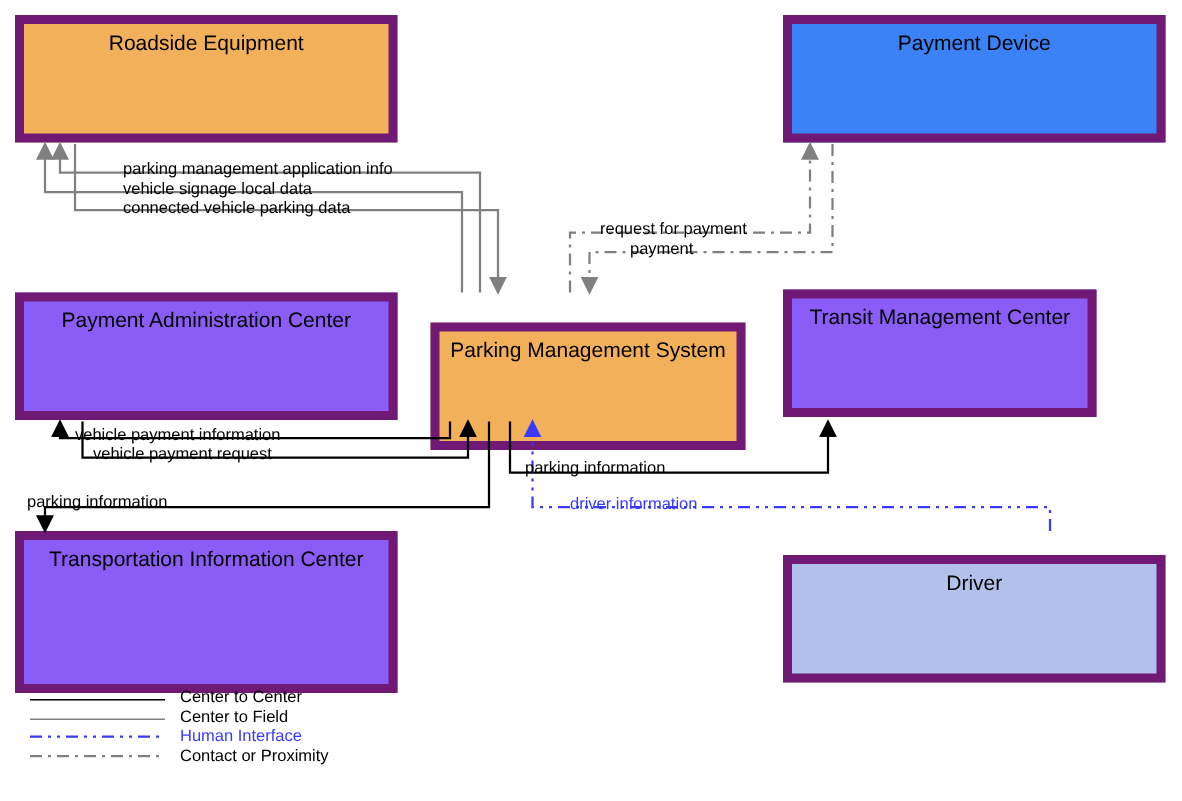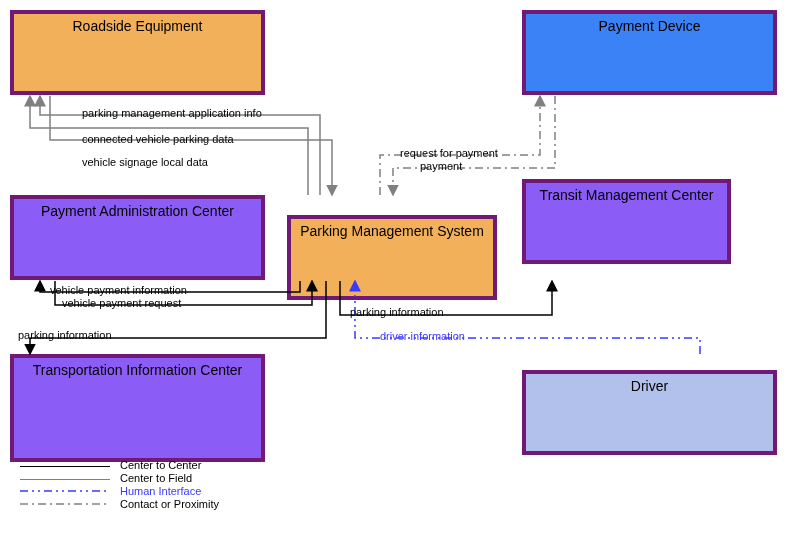--- a/index.html
+++ b/index.html
@@ -5,21 +5,21 @@
   html, body {
     margin: 0;
     padding: 0;
     width: 788px;
     height: 534px;
     background: #fff;
     font-family: Arial, sans-serif;
   }
   .box {
     position: absolute;
-    border: 4px solid #701a75;
+    border: 6px solid #701a75;
     box-sizing: border-box;
     display: flex;
     align-items: flex-start;
     justify-content: center;
     padding-top: 4px;
     font-size: 14px;
   }
   .orange { background: #f2b05b; }
   .yellow { background: #3b82f6; }
   .teal   { background: #8b5cf6; }
@@ -50,21 +50,21 @@
 <body>
 
 <div class="box orange" style="left:10px;  top:10px;  width:255px; height:85px;">Roadside Equipment</div>
 
 <div class="box yellow" style="left:522px; top:10px;  width:255px; height:85px;">Payment Device</div>
 
 <div class="box teal" style="left:10px;  top:195px; width:255px; height:85px;">Payment Administration Center</div>
 
 <div class="box orange" style="left:287px; top:195px; width:210px; height:85px;margin-top:20px;">Parking Management System</div>
 
-<div class="box teal" style="left:522px; top:179px; width:209px; height:85px;">Transit Management Center</div>
+<div class="box teal" style="left:522px; top:193px; width:209px; height:85px;">Transit Management Center</div>
 
 <div class="box teal" style="left:10px;  top:354px; width:255px; height:108px;">Transportation Information Center</div>
 
 <div class="box blue" style="left:522px; top:354px; width:255px; height:85px;margin-top:16px;">Driver</div>
 
 <svg class="conn">
   <defs>
     <marker id="ab" markerWidth="8" markerHeight="8" refX="7" refY="4" orient="auto">
       <path d="M0,0 L8,4 L0,8 Z" fill="#000"></path>
     </marker>
@@ -91,21 +91,21 @@
   <path d="M55,281 L55,305 L312,305 L312,281" fill="none" stroke="#000" stroke-width="1.5" marker-end="url(#ab)"></path>
 
   <path d="M340,281 L340,315 L552,315 L552,281" fill="none" stroke="#000" stroke-width="1.5" marker-end="url(#ab)"></path>
 
   <path d="M326,281 L326,338 L30,338 L30,354" fill="none" stroke="#000" stroke-width="1.5" marker-end="url(#ab)"></path>
 
   <path d="M700,354 L700,338 L355,338 L355,281" fill="none" stroke="#3a3aff" stroke-width="1.5" stroke-dasharray="8 4 2 4 2 4" marker-end="url(#abl)"></path>
 </svg>
 
 <div class="label" style="left:82px;  top:107px;">parking management application info</div>
-<div class="label" style="left:82px;  top:120px;margin-top:36px;">vehicle signage local data</div>
+<div class="label" style="left:82px;  top:120px;">vehicle signage local data</div>
 <div class="label" style="left:82px;  top:133px;">connected vehicle parking data</div>
 
 <div class="label" style="left:400px; top:147px;">request for payment</div>
 <div class="label" style="left:420px; top:160px;">payment</div>
 
 <div class="label" style="left:50px;  top:284px;">vehicle payment information</div>
 <div class="label" style="left:62px;  top:297px;">vehicle payment request</div>
 
 <div class="label" style="left:350px; top:306px;">parking information</div>
 <div class="label" style="left:18px;  top:329px;">parking information</div>

